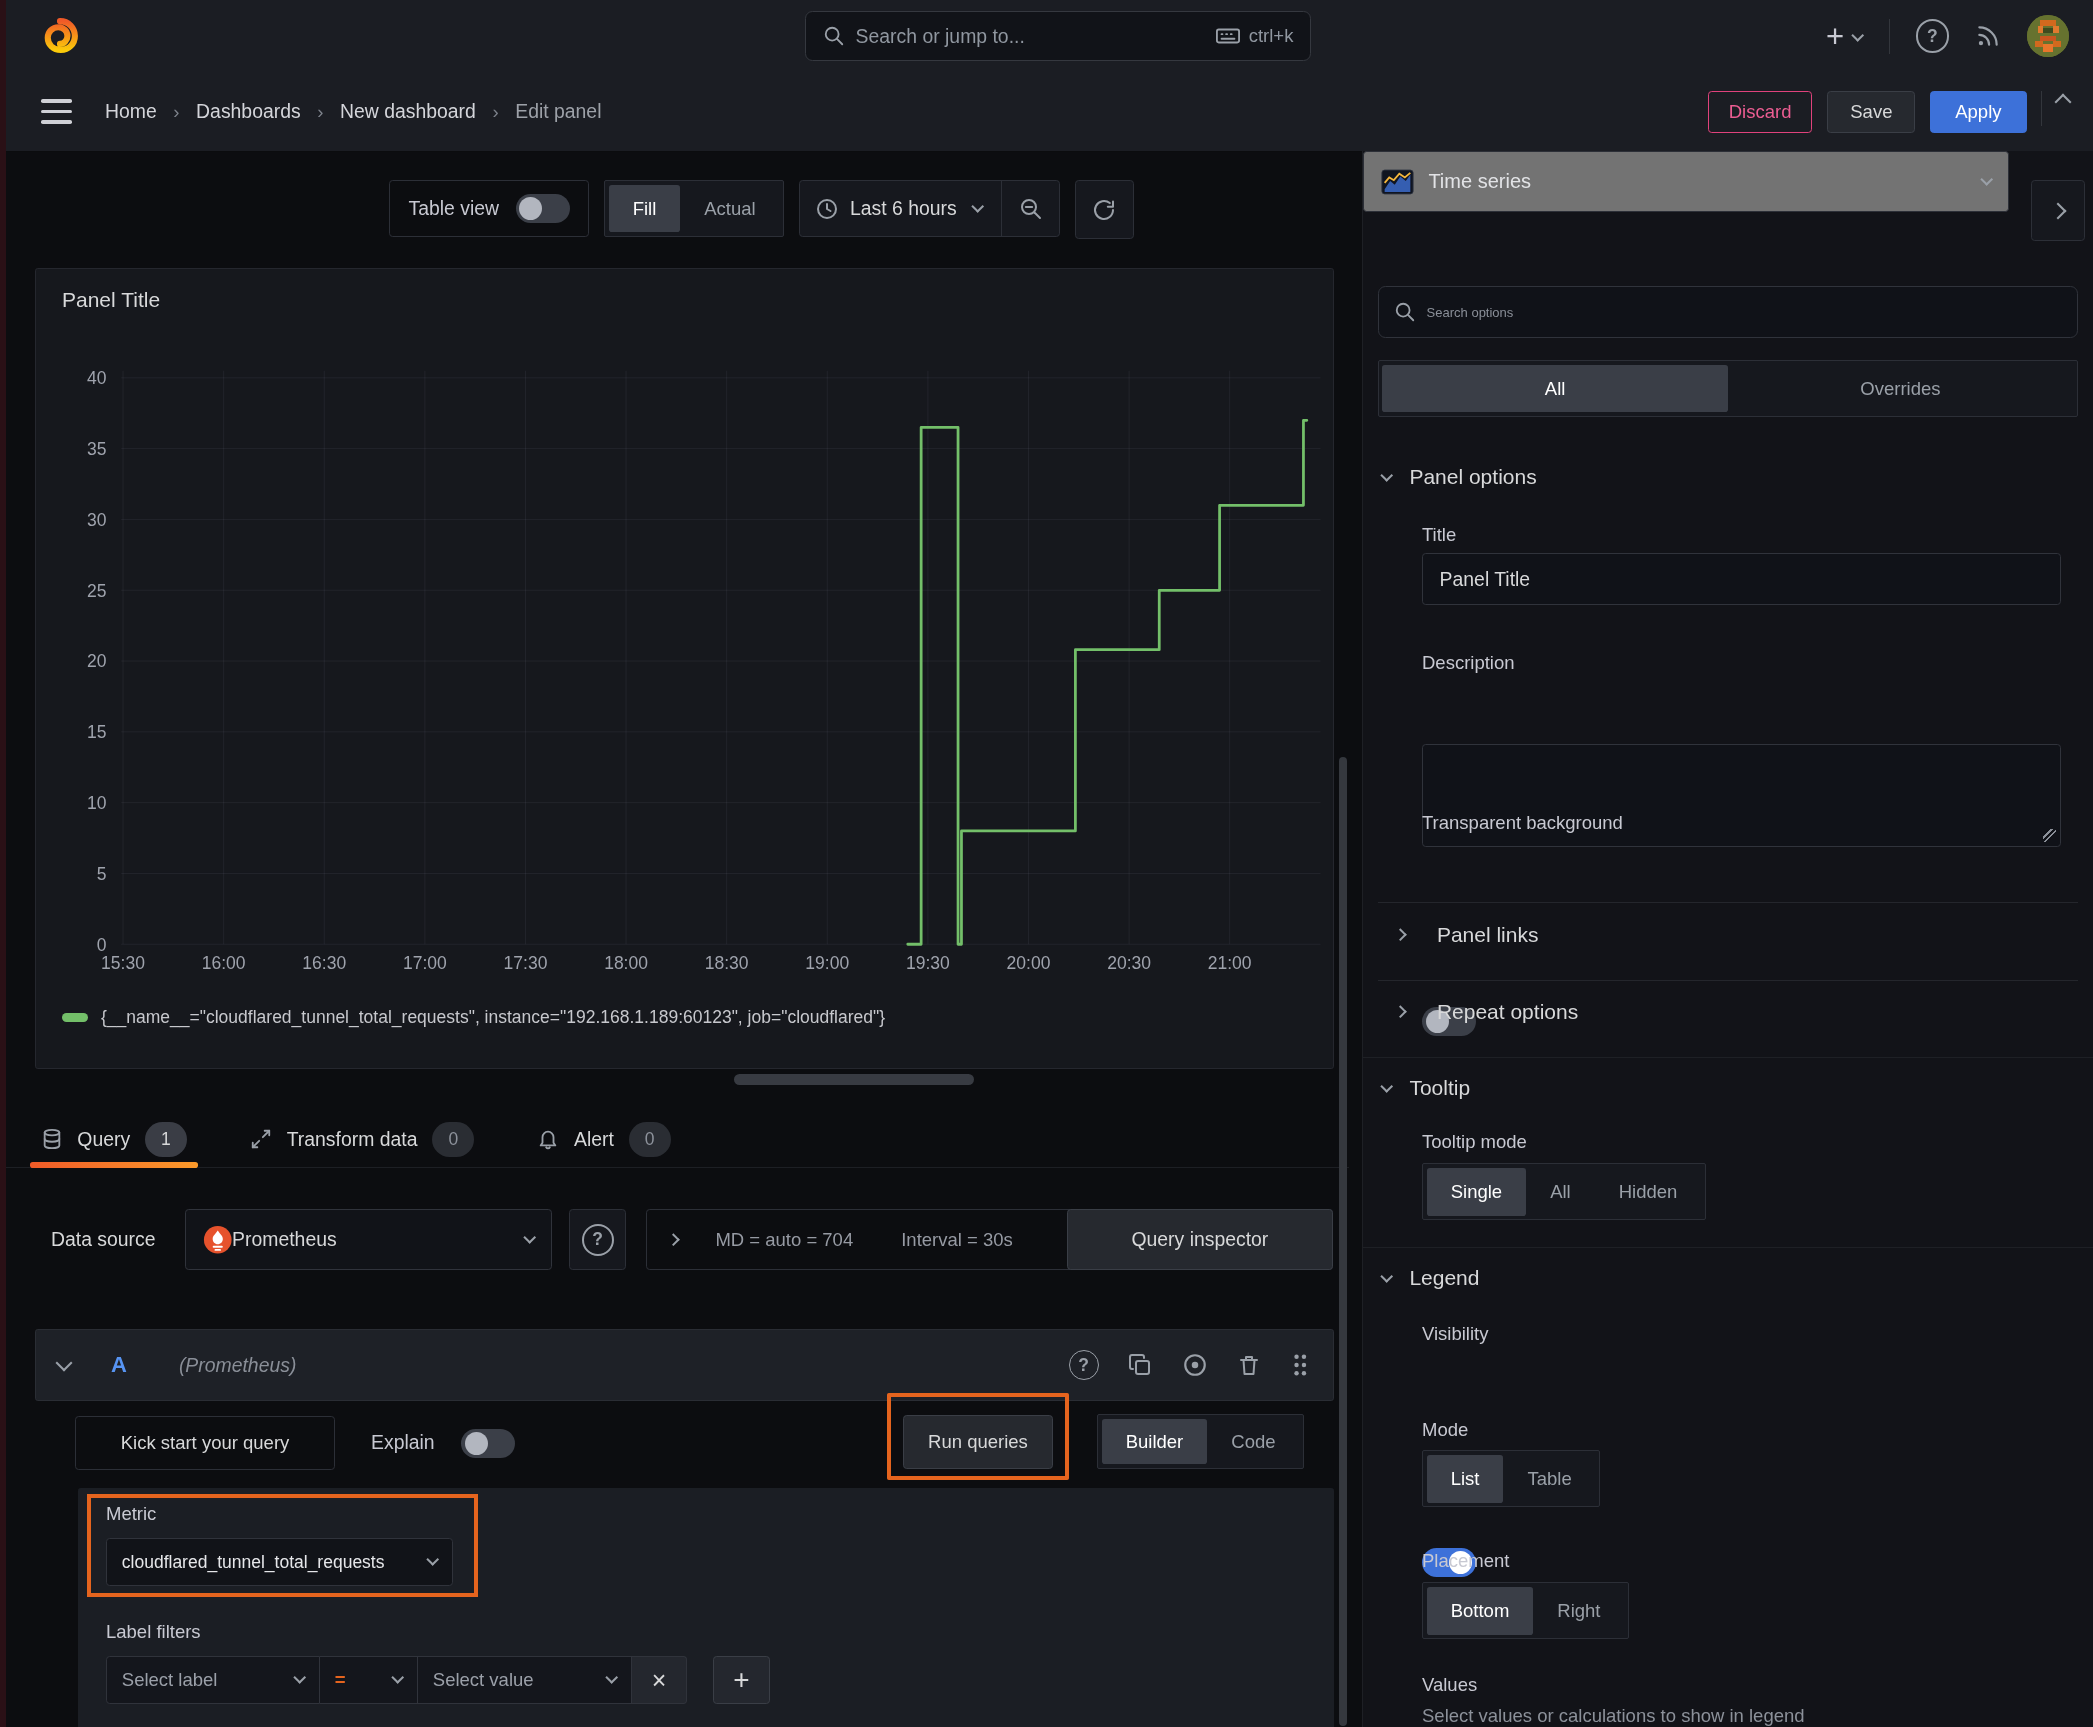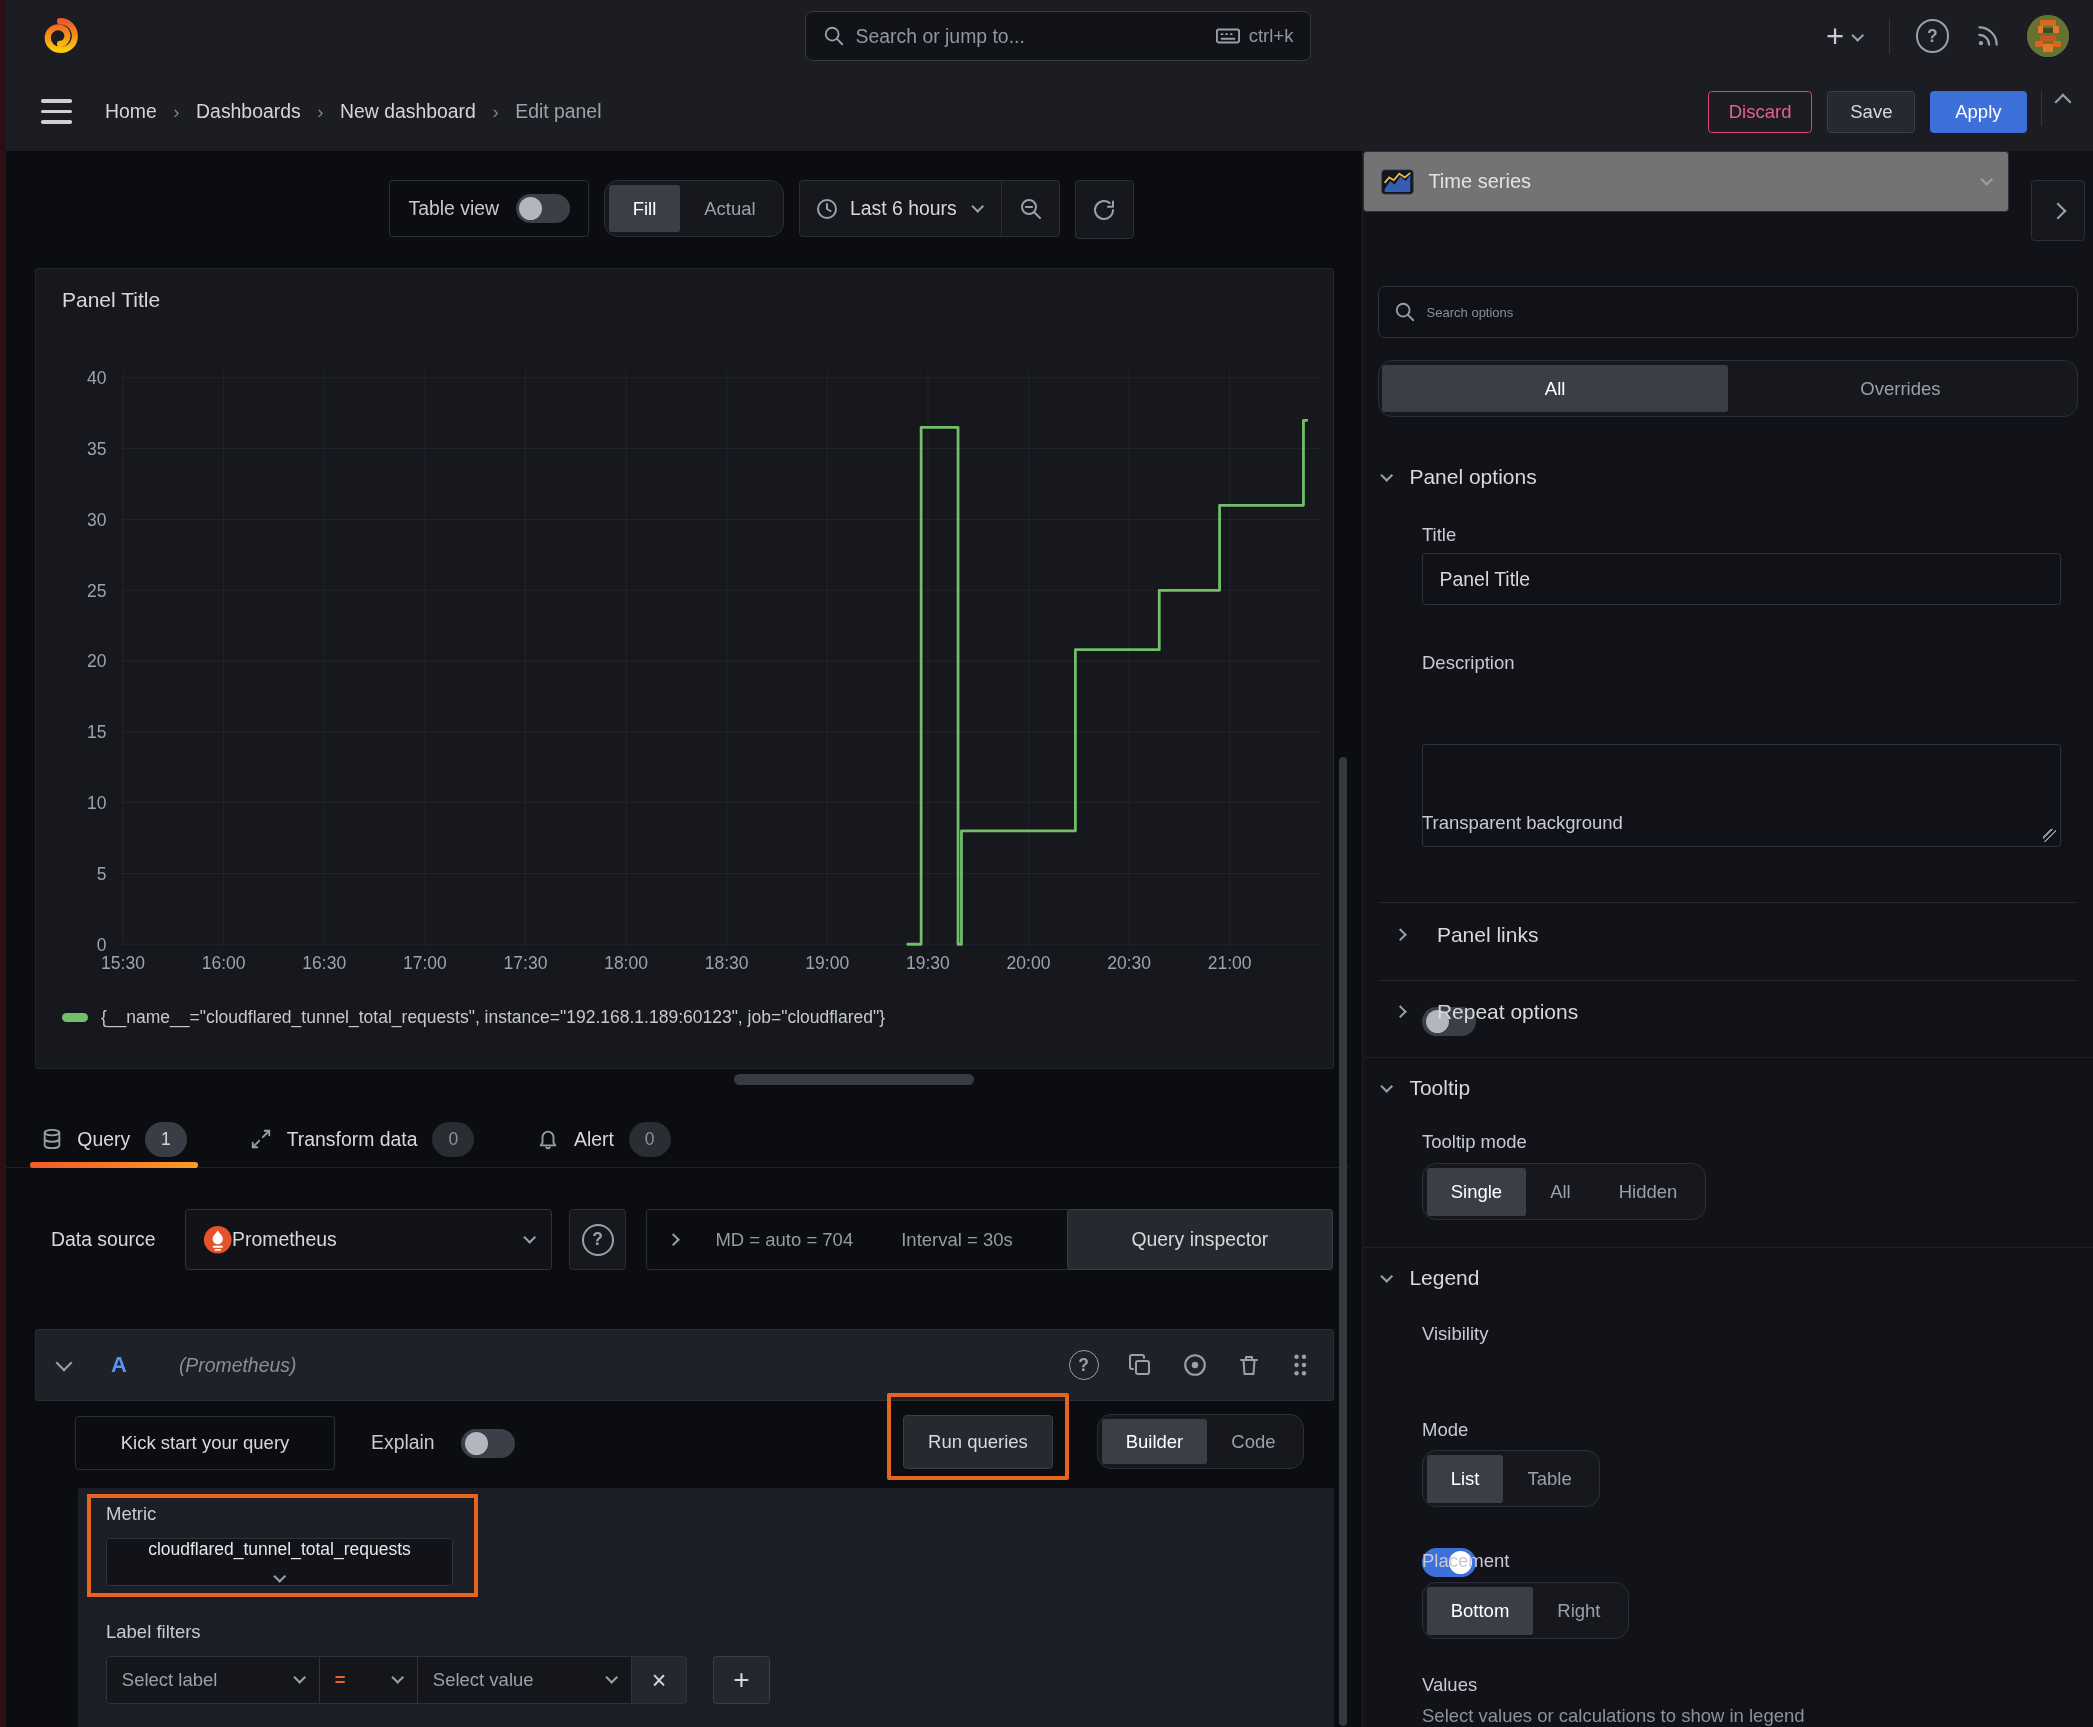--- a/index.html
+++ b/index.html
@@ -7,21 +7,21 @@
   .abs{position:absolute;}
   
   .chev{display:inline-block;width:10px;height:10px;border-right:2.8px solid #9aa0a8;border-bottom:2.8px solid #9aa0a8;transform:rotate(45deg);}
   .chev.right{transform:rotate(-45deg);}
   .chev.up{transform:rotate(225deg);}
   .chev.sm{width:7.4px;height:7.4px;border-width:2.3px;}
   .toggle{width:54px;height:29px;border-radius:14.8px;background:#3b3f48;position:relative;cursor:pointer;flex:none;}
   .toggle .knob{position:absolute;width:23px;height:23px;top:2.8px;left:3.7px;border-radius:50%;background:#b2b6bf;}
   .toggle.on{background:#3d71d9;}
   .toggle.on .knob{left:auto;right:3.7px;background:#ffffff;}
-  .seg{display:flex;align-items:center;border:0.9px solid #2c2f37;border-radius:14px;background:#16181e;padding:3.7px;box-sizing:border-box;}
+  .seg{display:flex;align-items:center;border:0.9px solid #2c2f37;border-radius:2px;background:#16181e;padding:3.7px;box-sizing:border-box;}
   .seg .seg-item{padding:0 24px;height:100%;display:flex;align-items:center;justify-content:center;color:#9aa0a8;font-size:18.5px;border-radius:2.8px;white-space:nowrap;}
   .seg .seg-item.active{background:#3a3e47;color:#ffffff;}
   .btn{display:flex;align-items:center;justify-content:center;border-radius:3.7px;font-size:18.5px;box-sizing:border-box;white-space:nowrap;cursor:pointer;}
   .btn.secondary{background:#26292f;border:0.9px solid #3a3e46;color:#d8d9da;}
   .btn.outline{background:transparent;border:0.9px solid #2c2f37;color:#d8d9da;}
   .inputbox{background:#0f1117;border:0.9px solid #30333b;border-radius:3.7px;box-sizing:border-box;display:flex;align-items:center;color:#d8d9da;}
   .label-sm{font-size:18.5px;color:#c8c9d2;}
   .icon{flex:none;display:inline-flex;align-items:center;justify-content:center;}
   svg.ic{stroke:#9aa0a8;fill:none;stroke-width:2;stroke-linecap:round;stroke-linejoin:round;}
   
@@ -86,21 +86,21 @@
   #kickstart{left:75px;top:1.8px;width:260px;height:54px;}
   #explain-label{left:371px;top:1.8px;height:54px;display:flex;align-items:center;font-size:19.4px;color:#c8c9d2;}
   #explain-toggle{left:461px;top:14.8px;}
   #runrect{left:887px;top:-21px;width:182px;height:87px;border:4.6px solid #e5641e;border-radius:1.8px;box-sizing:border-box;}
   #runbtn{left:903px;top:0.9px;width:150px;height:54px;font-size:18.5px;}
   #buildercode{left:1097px;top:0;height:55px;}
   
   #qbody{left:78px;top:1488px;width:1256px;height:240px;background:#1b1e24;border-radius:2.8px 2.8px 0 0;}
   #metricrect{left:9.2px;top:5.5px;width:391px;height:103px;border:4.6px solid #e5641e;box-sizing:border-box;}
   #metric-label{left:28px;top:14.8px;}
-  #metric-dd{left:28px;top:50px;width:347px;height:48px;padding:0 14.8px;gap:11px;background:#111318;flex-direction:column;}
+  #metric-dd{left:28px;top:50px;width:347px;height:48px;padding:0 14.8px;gap:11px;background:#111318;}
   #metric-dd .val{flex:1;font-size:17.5px;color:#e6e7ea;}
   #lf-label{left:28px;top:133px;}
   #lfrow{left:28px;top:168px;height:48px;display:flex;align-items:stretch;}
   .lf-box{background:#14161c;border:0.9px solid #30333b;display:flex;align-items:center;padding:0 14.8px;gap:13px;box-sizing:border-box;font-size:18.5px;color:#9ba0a9;}
   .lf-box:first-child{border-radius:3.7px 0 0 3.7px;}
   .lf-box + .lf-box{border-left:none;}
   .lf-x{width:54px;background:#24272e;border:0.9px solid #30333b;border-left:none;border-radius:0 3.7px 3.7px 0;display:flex;align-items:center;justify-content:center;color:#d8d9da;font-size:25px;cursor:pointer;}
   #lf-add{margin-left:26px;width:55px;border-radius:3.7px;background:#24272e;border:0.9px solid #3a3e46;display:flex;align-items:center;justify-content:center;font-size:28px;color:#d8d9da;cursor:pointer;}
   
   #vscroll{left:1339px;top:757px;width:8.3px;height:969px;border-radius:4.6px;background:#35383e;}

